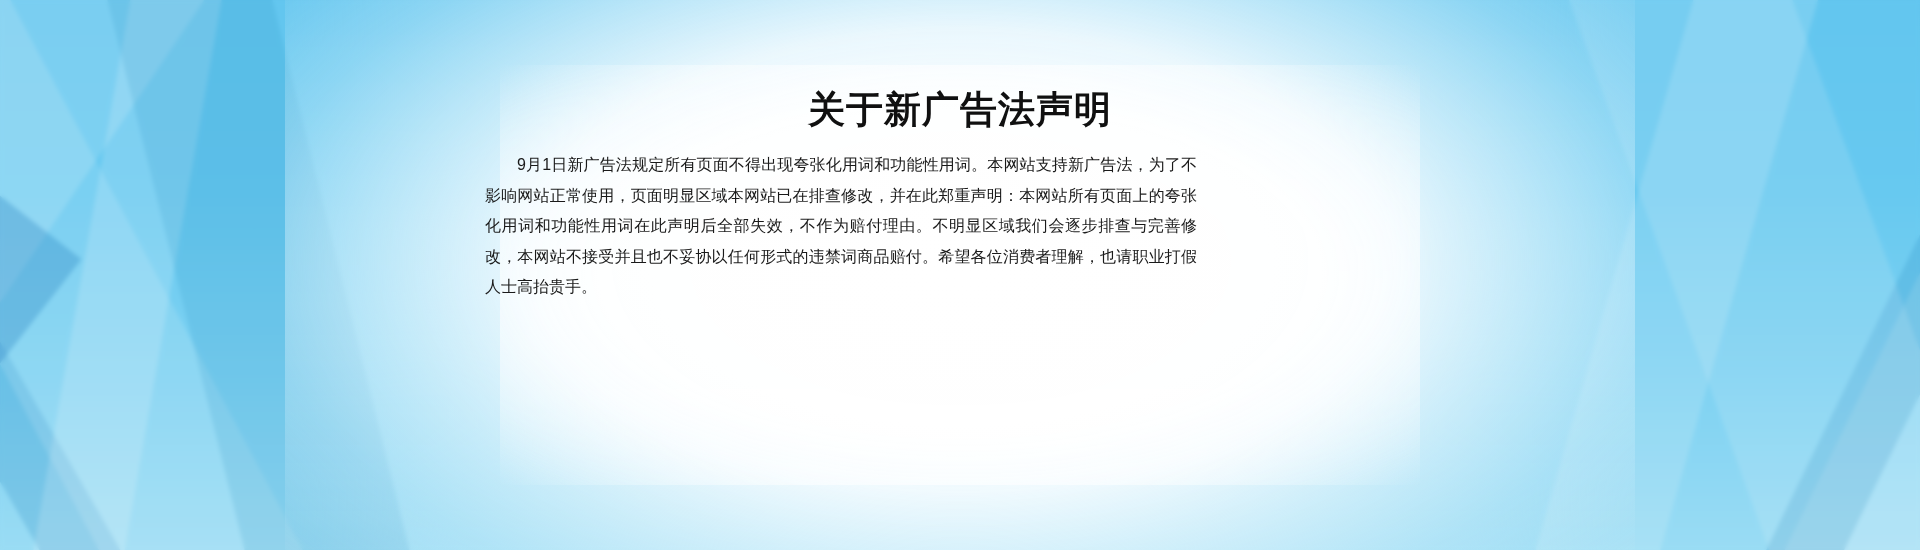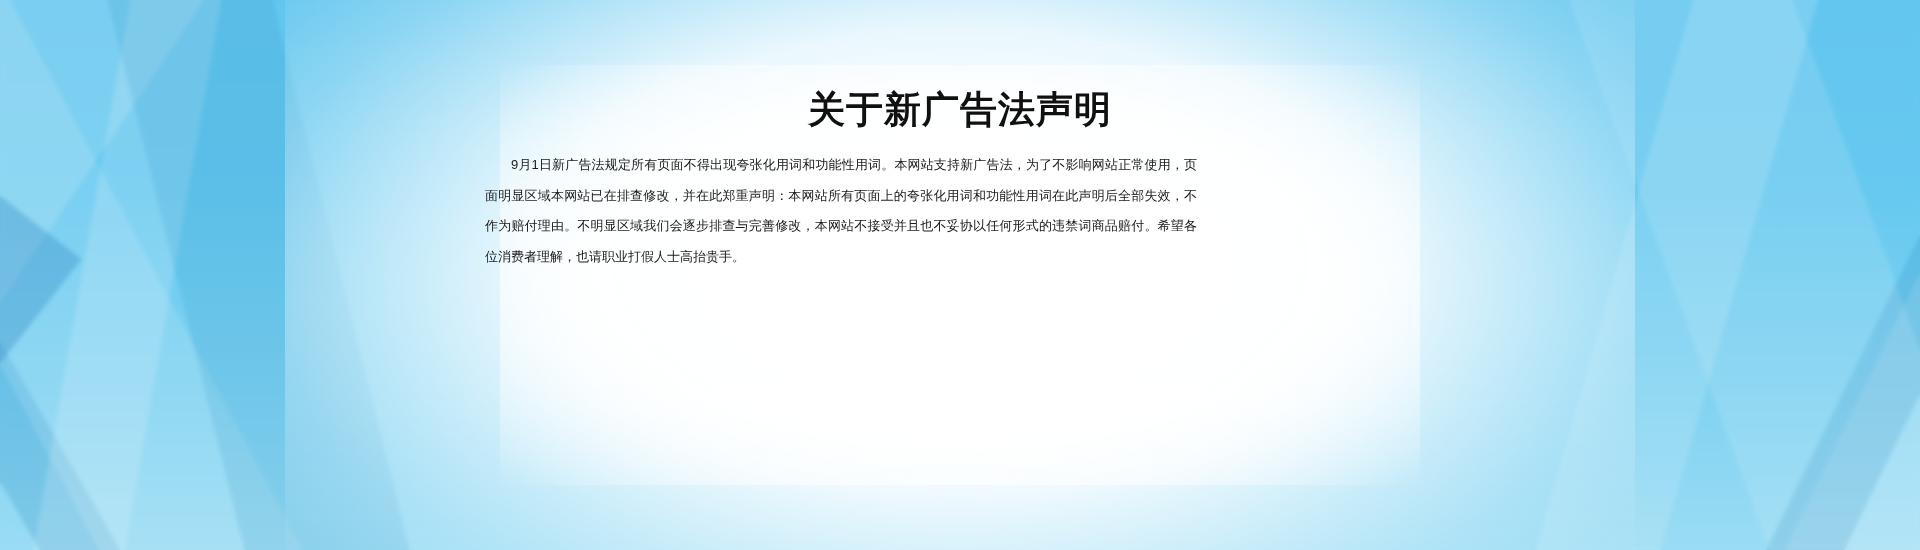--- a/index.html
+++ b/index.html
@@ -107,21 +107,21 @@
     color: #101010;
     letter-spacing: 1px;
     line-height: 1.2;
   }
   .notice-body {
     position: absolute;
     left: 485px;
     top: 150px;
     width: 712px;
     color: #1a1a1a;
-    font-size: 13px;
+    font-size: 16px;
     line-height: 30.5px;
     text-align: justify;
     text-justify: inter-ideograph;
   }
   .para {
     margin: 0;
   }
   .para.indent {
     text-indent: 2em;
   }

